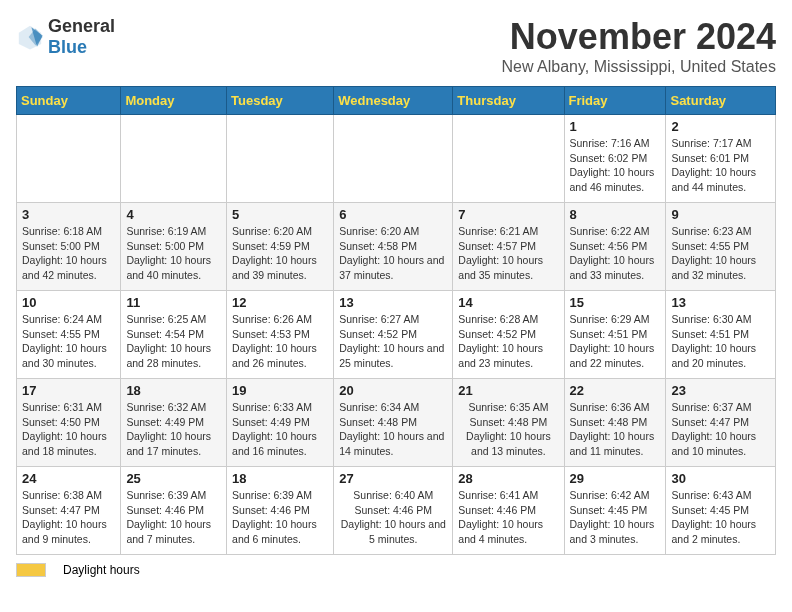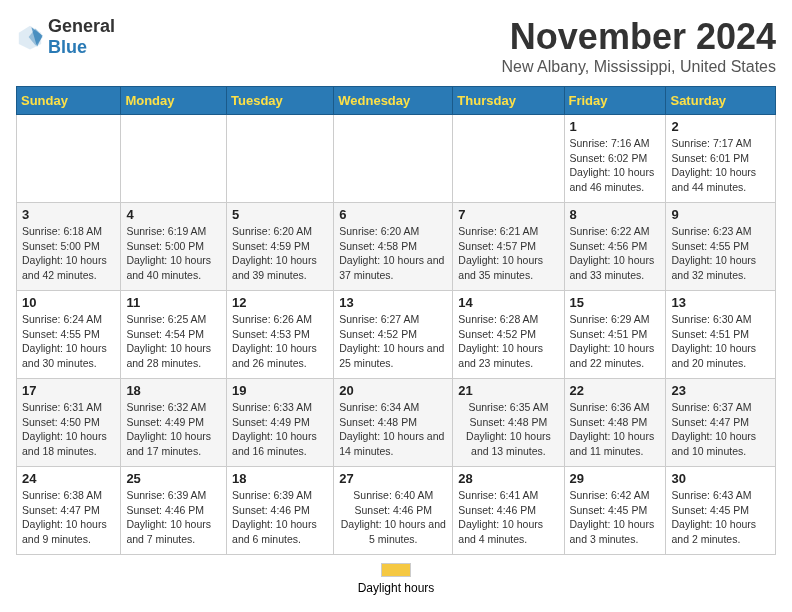--- a/index.html
+++ b/index.html
@@ -311,16 +311,16 @@
         <td>
           <div class="day-number">30</div>
           <div class="day-info" style="white-space: pre-line;">Sunrise: 6:43 AM
 Sunset: 4:45 PM
 Daylight: 10 hours and 2 minutes.</div>
         </td>
       </tr>
     </tbody>
 </table>
 
-<div style="display:flex; align-items:center; gap:4px; margin-top:8px; font-size:12px;flex-direction:column;">
+<div style="display:flex; align-items:center; gap:17px; margin-top:8px; font-size:12px;">
   <div style="width:30px; height:14px; background:#f5c842; border:1px solid #ccc;"></div>
   <span>Daylight hours</span>
 </div>
 
 </body></html>

